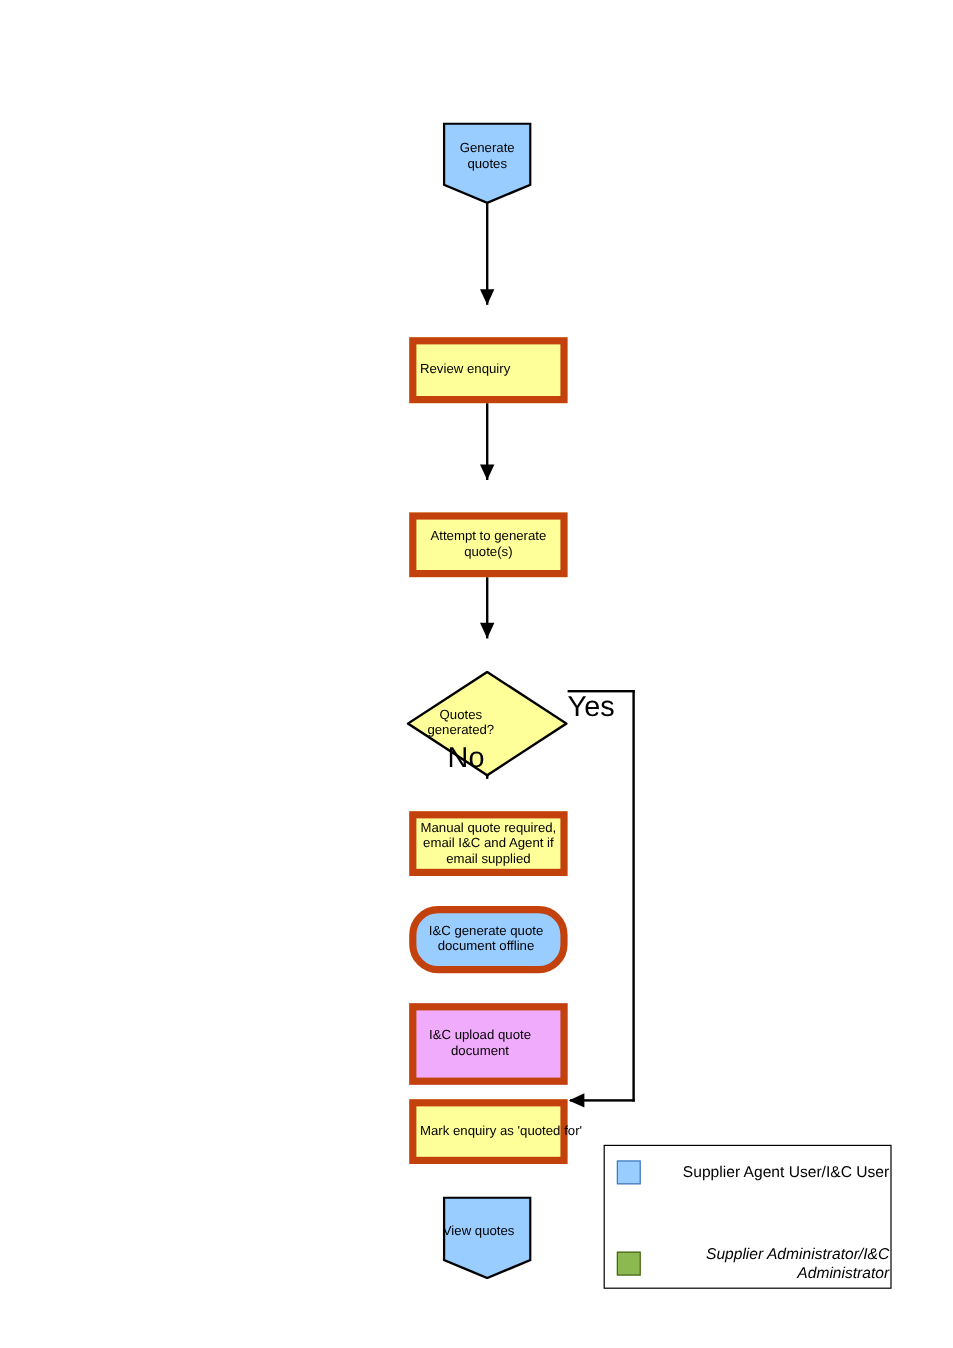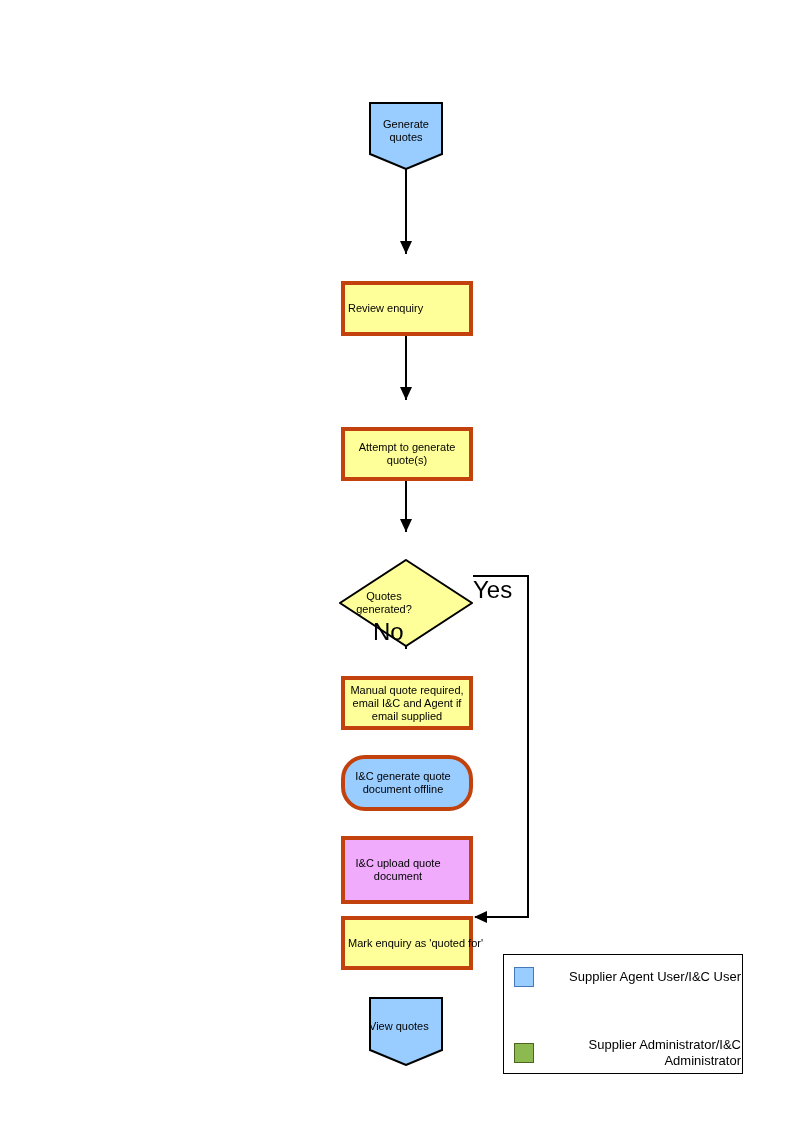--- a/index.html
+++ b/index.html
@@ -34,21 +34,21 @@
   .node {
     position: absolute;
     box-sizing: border-box;
     display: flex;
     align-items: center;
     justify-content: flex-start;
     text-align: center;
     margin-top: 27px;
   }
   .rect-node {
-    border: 4px solid #c2410c;
+    border: 6px solid #c2410c;
     font-size: 11px;
     line-height: 13px;
     color: #000;
     padding: 10px 3px;
   }
   .shape-node { padding: 0; }
   .shape-node svg { position: absolute; left: 0; top: 0; }
   .node-label {
     position: relative;
     z-index: 2;
@@ -173,19 +173,19 @@
       <polygon points="1,1 73,1 73,53 37,68 1,53" stroke="#000000" stroke-width="2" fill="#99ccff"></polygon>
     </svg>
     <div class="node-label pentagon-label nowrap">View quotes</div>
   </div>
 
   <div class="legend">
     <div class="legend-row" style="top:12px;">
       <div class="legend-swatch swatch-user" style="background-color: rgb(153, 204, 255);"></div>
       <div class="legend-text">Supplier Agent User/I&amp;C User</div>
     </div>
-    <div class="legend-row" style="top:82px;">
+    <div class="legend-row" style="top:82px;font-style:italic;">
       <div class="legend-swatch swatch-admin" style="background-color: rgb(140, 186, 80);"></div>
       <div class="legend-text">Supplier Administrator/I&amp;C Administrator</div>
     </div>
   </div>
 
 </div>
 
 </body></html>

